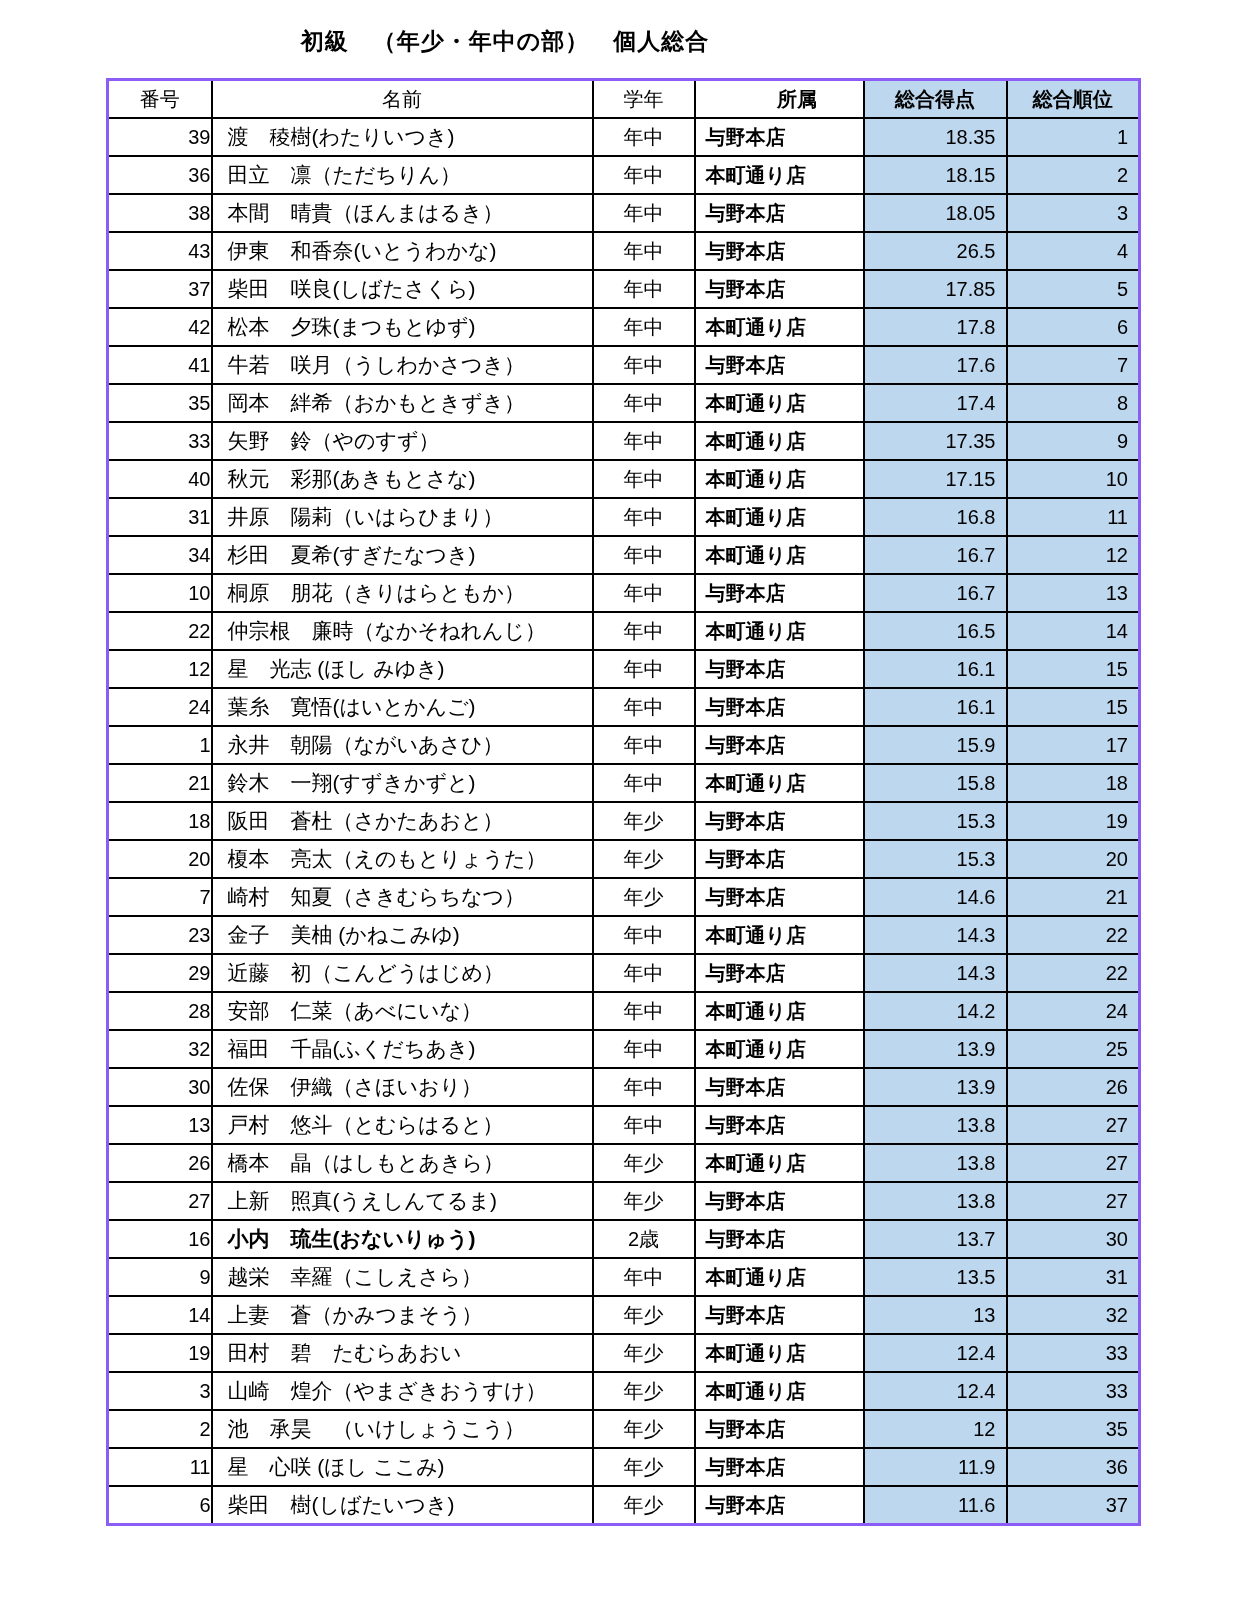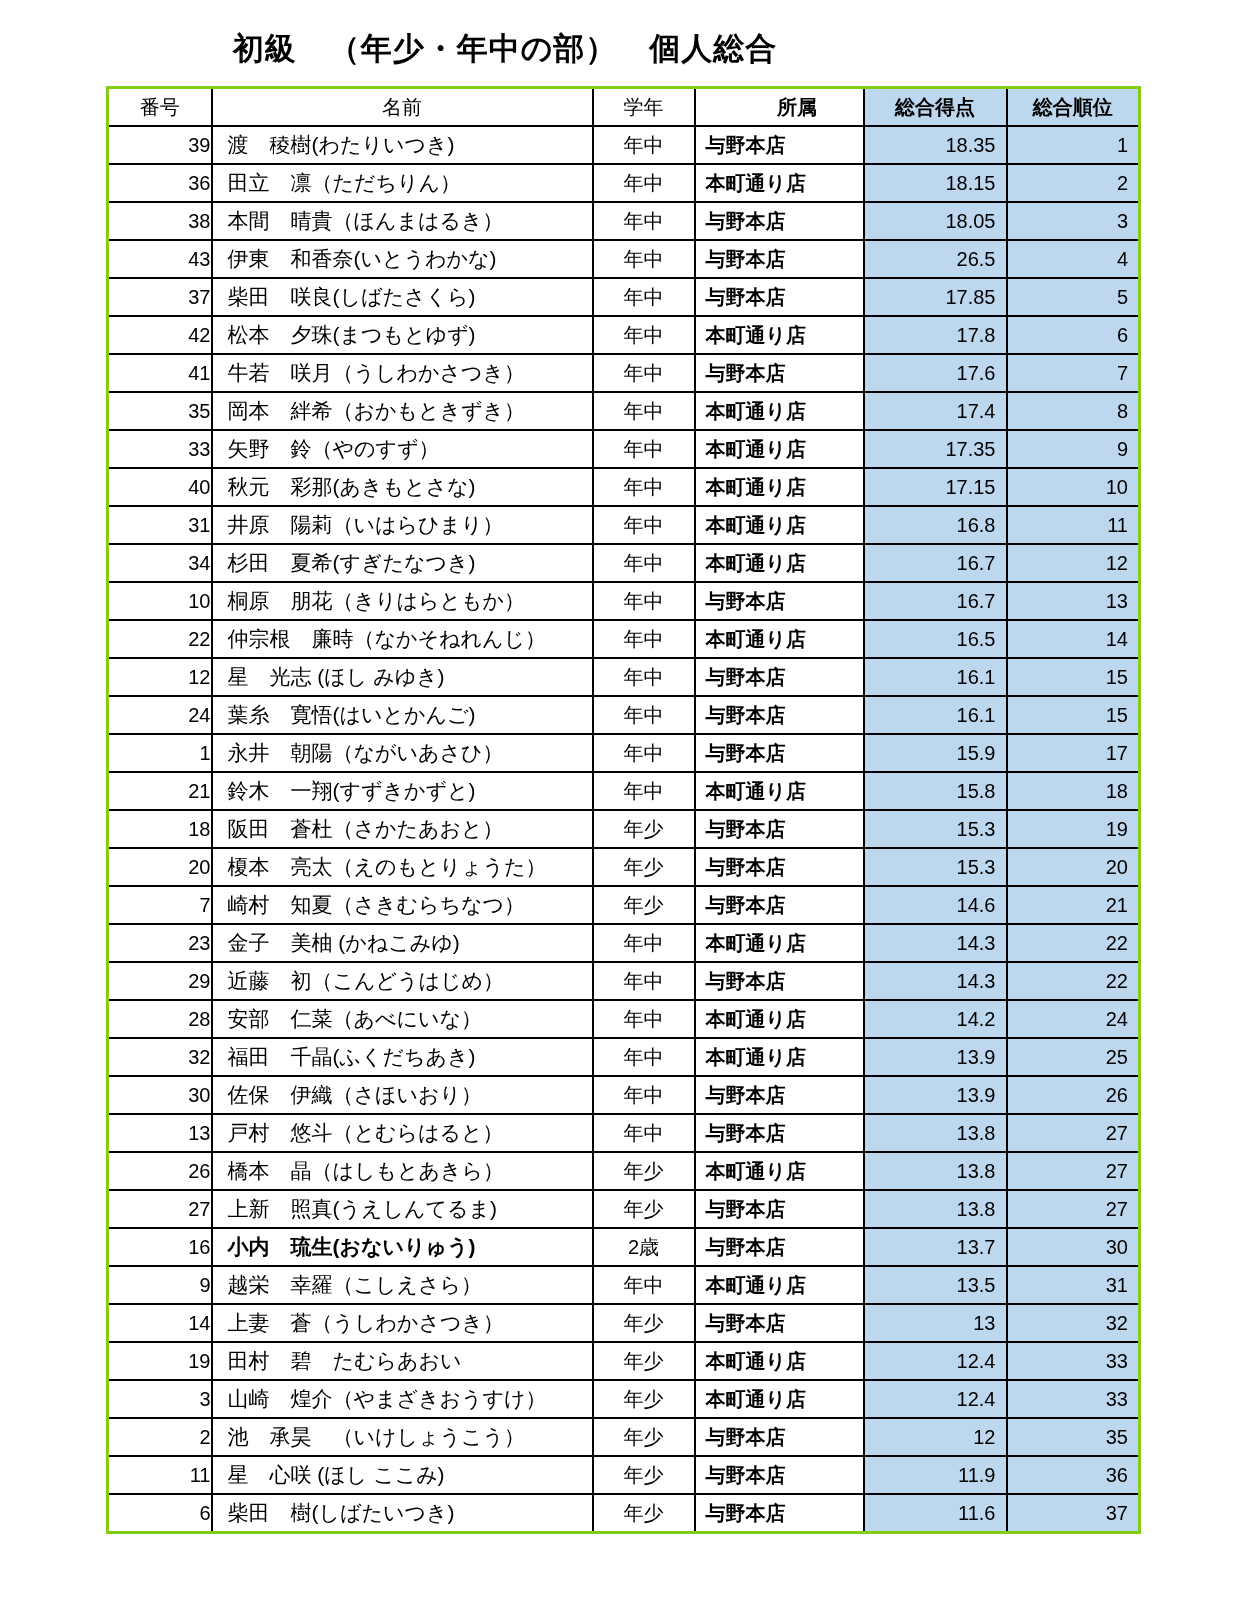--- a/index.html
+++ b/index.html
@@ -10,35 +10,35 @@
     color: #000;
   }
   .page {
     position: relative;
     width: 1258px;
     height: 1600px;
     background: #ffffff;
     overflow: hidden;
   }
   .title {
-    margin: 28px 0 0 0;
+    margin: 20px 0 0 0;
     padding: 0;
     width: 1010px;
     text-align: center;
-    font-size: 31px;
+    font-size: 23px;
     line-height: 42px;
     font-weight: bold;
     letter-spacing: 1px;
   }
   table.results {
     margin: 16px 0 0 106px;
     width: 1032px;
     border-collapse: collapse;
     table-layout: fixed;
-    border: 3px solid #84cc16;
+    border: 3px solid #8b5cf6;
   }
   col.c-num   { width: 104px; }
   col.c-name  { width: 381px; }
   col.c-grade { width: 102px; }
   col.c-org   { width: 169px; }
   col.c-score { width: 143px; }
   col.c-rank  { width: 133px; }
 
   th, td {
     border: 2px solid #000;
@@ -331,21 +331,21 @@
         <tr>
     <td class="num">9</td>
     <td class="name">越栄　幸羅（こしえさら）</td>
     <td class="grade">年中</td>
     <td class="org">本町通り店</td>
     <td class="score hl">13.5</td>
     <td class="rank hl">31</td>
   </tr>
         <tr>
     <td class="num">14</td>
-    <td class="name">上妻　蒼（うしわかさつき）</td>
+    <td class="name">上妻　蒼（かみつまそう）</td>
     <td class="grade">年少</td>
     <td class="org">与野本店</td>
     <td class="score hl">13</td>
     <td class="rank hl">32</td>
   </tr>
         <tr>
     <td class="num">19</td>
     <td class="name">田村　碧　たむらあおい</td>
     <td class="grade">年少</td>
     <td class="org">本町通り店</td>

